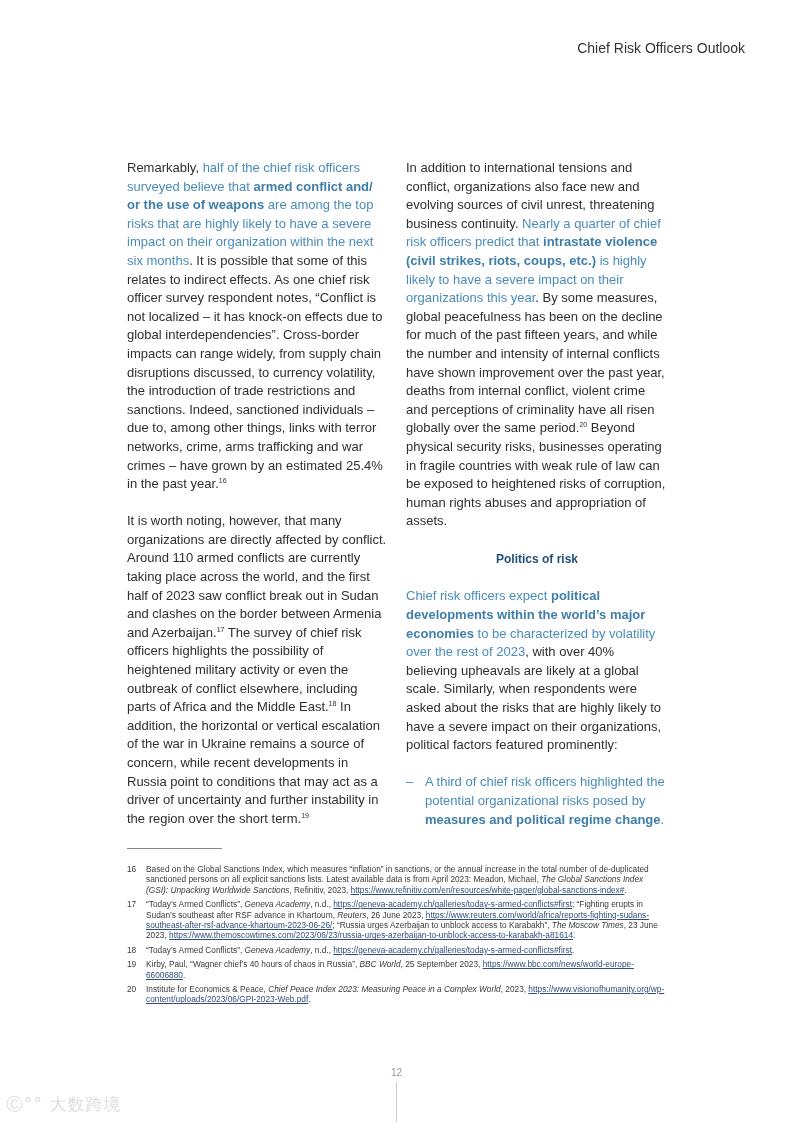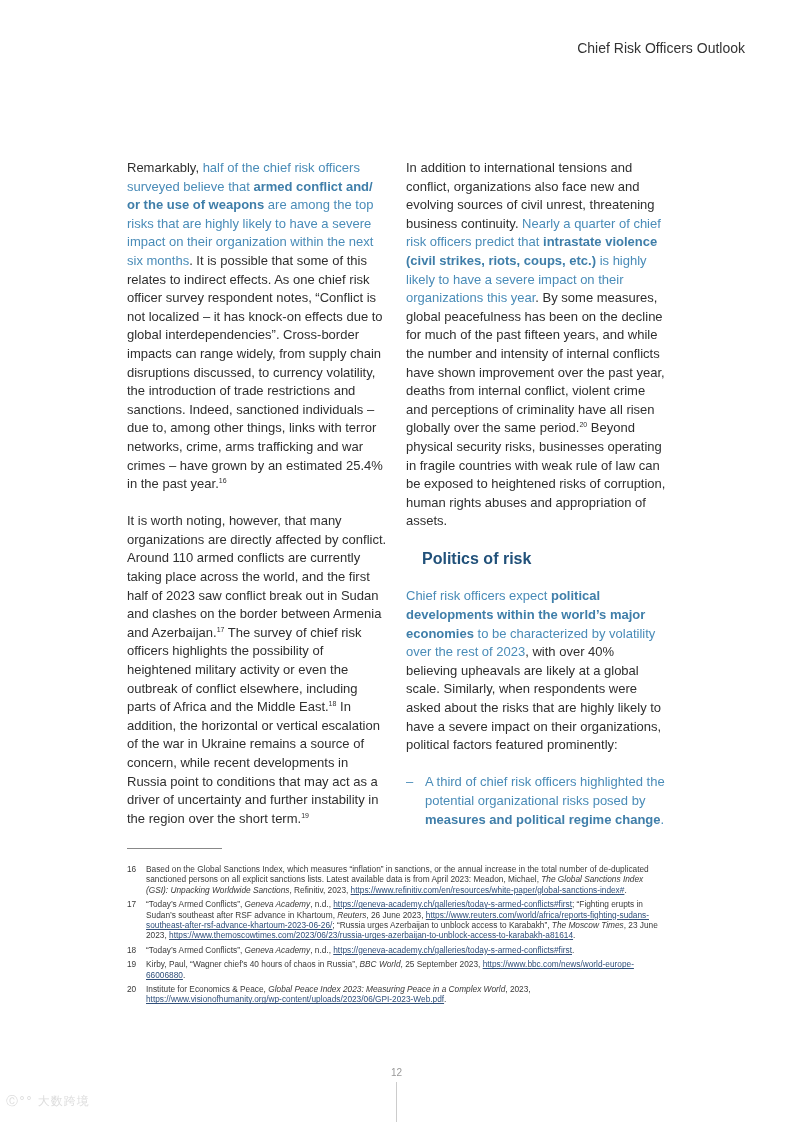--- a/index.html
+++ b/index.html
@@ -15,22 +15,22 @@
     position: absolute; top: 159px; width: 262px;
     font-size: 13px; line-height: 18.6px; color: #2f2f2f;
   }
   .col.left { left: 127px; }
   .col.right { left: 406px; }
   .col p { margin: 0 0 18.6px 0; }
   .hl { color: #4a8cb8; }
   .hlb { color: #3f7ea9; font-weight: bold; }
   sup { font-size: 7px; vertical-align: 5px; line-height: 0; }
   h2 {
-    margin: 0 0 18px 16px; font-size: 16px; line-height: 20px;
-    color: #21517a; font-weight: bold;
+    margin: 0 0 18px 0; font-size: 12px; line-height: 20px;
+    color: #21517a; font-weight: bold; text-align: center;
   }
   .bullet { position: relative; padding-left: 19px; color: #4a8cb8; }
   .bullet .dash { position: absolute; left: 0; top: 0; color: #4a8cb8; }
   .rule {
     position: absolute; left: 127px; top: 848px; width: 95px;
     border-top: 1px solid #888;
   }
   .footnotes {
     position: absolute; left: 127px; top: 864px; width: 540px;
     font-size: 8.3px; line-height: 10.4px; color: #3a3a3a;
@@ -41,21 +41,21 @@
   .pagenum {
     position: absolute; left: 391px; top: 1067px;
     font-size: 10px; color: #999;
   }
   .vline {
     position: absolute; left: 396px; top: 1082px; height: 40px;
     border-left: 1px solid #ccc;
   }
   .watermark {
     position: absolute; left: 6px; top: 1093px;
-    font-size: 12px; color: #ddd; letter-spacing: 1px;
+    font-size: 17px; color: #ddd; letter-spacing: 1px;
     font-family: "DejaVu Sans", sans-serif;
   }
 </style>
 </head>
 <body>
 
 <div class="header">Chief Risk Officers Outlook</div>
 
 <div class="col left">
   <p><span>Remarkably, </span><span class="hl">half of the chief risk officers surveyed believe that </span><span class="hlb">armed conflict and/ or the use of weapons</span><span class="hl"> are among the top risks that are highly likely to have a severe impact on their organization within the next six months</span><span>. It is possible that some of this relates to indirect effects. As one chief risk officer survey respondent notes, “Conflict is not localized – it has knock-on effects due to global interdependencies”. Cross-border impacts can range widely, from supply chain disruptions discussed, to currency volatility, the introduction of trade restrictions and sanctions. Indeed, sanctioned individuals – due to, among other things, links with terror networks, crime, arms trafficking and war crimes – have grown by an estimated 25.4% in the past year.</span><sup>16</sup></p>
@@ -78,21 +78,21 @@
   <div class="fn">
     <span class="num">17</span><span>“Today’s Armed Conflicts”, </span><i>Geneva Academy</i><span>, n.d., </span><a>https://geneva-academy.ch/galleries/today-s-armed-conflicts#first</a><span>; “Fighting erupts in Sudan’s southeast after RSF advance in Khartoum, </span><i>Reuters</i><span>, 26 June 2023, </span><a>https://www.reuters.com/world/africa/reports-fighting-sudans-southeast-after-rsf-advance-khartoum-2023-06-26/</a><span>; “Russia urges Azerbaijan to unblock access to Karabakh”, </span><i>The Moscow Times</i><span>, 23 June 2023, </span><a>https://www.themoscowtimes.com/2023/06/23/russia-urges-azerbaijan-to-unblock-access-to-karabakh-a81614</a><span>.</span>
   </div>
   <div class="fn">
     <span class="num">18</span><span>“Today’s Armed Conflicts”, </span><i>Geneva Academy</i><span>, n.d., </span><a>https://geneva-academy.ch/galleries/today-s-armed-conflicts#first</a><span>.</span>
   </div>
   <div class="fn">
     <span class="num">19</span><span>Kirby, Paul, “Wagner chief’s 40 hours of chaos in Russia”, </span><i>BBC World</i><span>, 25 September 2023, </span><a>https://www.bbc.com/news/world-europe-66006880</a><span>.</span>
   </div>
   <div class="fn">
-    <span class="num">20</span><span>Institute for Economics &amp; Peace, </span><i>Global Peace Index 2023: Measuring Peace in a Complex World</i><span>, 2023, </span><a>https://www.visionofhumanity.org/wp-content/uploads/2023/06/GPI-2023-Web.pdf</a><span>.</span>
+    <span class="num">20</span><span>Institute for Economics &amp; Peace, </span><i>Chief Peace Index 2023: Measuring Peace in a Complex World</i><span>, 2023, </span><a>https://www.visionofhumanity.org/wp-content/uploads/2023/06/GPI-2023-Web.pdf</a><span>.</span>
   </div>
 </div>
 
 <div class="pagenum">12</div>
 <div class="vline"></div>
 <div class="watermark">
   <span>Ⓒ°°</span>
   <span>大数跨境</span>
 </div>
 

